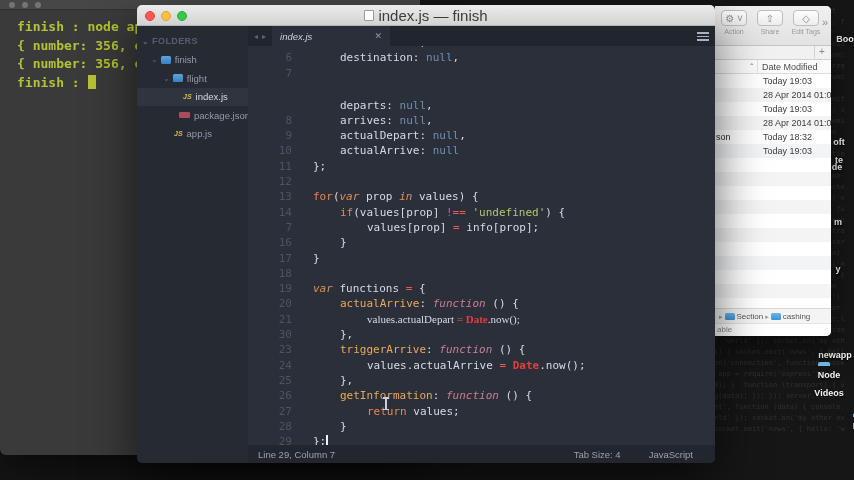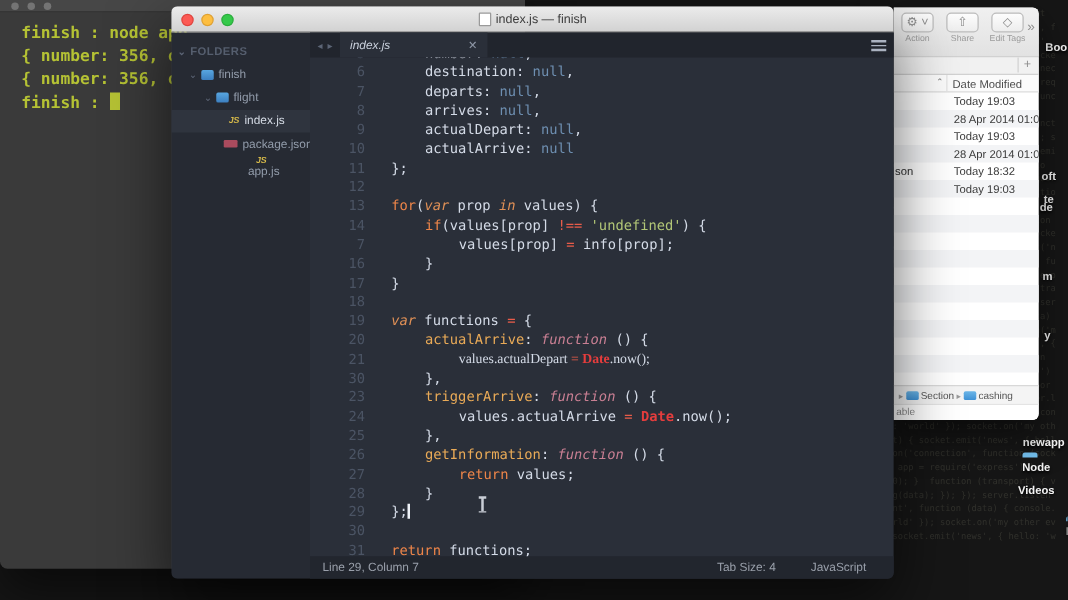--- a/index.html
+++ b/index.html
@@ -91,21 +91,21 @@
   .e-titlebar{
     height:20px;flex:none;background:linear-gradient(#ececec,#d2d2d2);
     border-bottom:1px solid #b4b4b4;position:relative;
     display:flex;align-items:center;justify-content:center;
   }
   .e-traffic{position:absolute;left:8px;top:6px;display:flex;gap:6px;}
   .e-light{width:8px;height:8px;border-radius:50%;}
   .e-light.red{background:#fc5a54;border:0.5px solid #e0443e;}
   .e-light.yellow{background:#fdbe40;border:0.5px solid #dfa132;}
   .e-light.green{background:#35c94a;border:0.5px solid #2aad3c;}
-  .e-title{font-size:10px;color:#3c3c3c;display:flex;align-items:center;gap:4px;}
+  .e-title{font-size:15px;color:#3c3c3c;display:flex;align-items:center;gap:4px;}
   .e-doc{width:8px;height:9px;background:#fff;border:1px solid #9a9a9a;border-radius:1px;display:inline-block;}
   .e-body{flex:1;display:flex;min-height:0;}
   
   .e-side{width:111px;flex:none;background:#262a33;padding-top:6px;box-sizing:border-box;overflow:hidden;}
   .s-row{height:18.5px;display:flex;align-items:center;font-size:9.5px;color:#929cab;white-space:nowrap;}
   .s-row.hdr{color:#555e6e;font-weight:bold;font-size:9px;letter-spacing:.4px;}
   .s-row.sel{background:#2f343e;color:#d5dbe5;}
   .s-chev{color:#5d6677;font-size:8px;margin-right:3px;}
   .s-ic-folder{width:10px;height:8px;border-radius:1.5px;background:linear-gradient(#58a6e0,#3c7fc0);margin-right:4px;flex:none;}
   .s-ic-js{font-size:7px;font-weight:bold;font-style:italic;color:#d7ba4a;margin-right:4px;flex:none;}
@@ -326,21 +326,21 @@
           <span>flight</span>
         </div>
         <div class="s-row sel" style="padding-left: 46px;">
           <span class="s-ic-js">JS</span>
           <span>index.js</span>
         </div>
         <div class="s-row" style="padding-left: 42px;">
           <span class="s-ic-pkg"></span>
           <span>package.json</span>
         </div>
-        <div class="s-row" style="padding-left: 37px; flex-direction: column;">
+        <div class="s-row" style="padding-left: 37px;">
           <span class="s-ic-js">JS</span>
           <span>app.js</span>
         </div>
       </div>
     <div class="e-main">
       <div class="e-tabbar">
         <div class="e-nav">
           <span>◂</span>
           <span>▸</span>
         </div>
@@ -350,21 +350,21 @@
         </div>
         <div class="e-burger">
             <i></i>
             <i></i>
             <i></i>
           </div>
       </div>
       <div class="e-code" id="e-code">
           <div class="c-line clip"><span class="c-gut">5</span><span class="c-body" style="padding-left: 35px;"><span class="tok-plain">number: </span><span class="tok-nul">null</span><span class="tok-plain">,</span></span></div>
           <div class="c-line"><span class="c-gut">6</span><span class="c-body" style="padding-left: 35px;"><span class="tok-plain">destination: </span><span class="tok-nul">null</span><span class="tok-plain">,</span></span></div>
-          <div class="c-line"><span class="c-gut">7</span><span class="c-body" style="padding-left: 35px;"><span class="tok-plain">departs: </span><span class="tok-nul">null</span><span class="tok-plain">,</span></span></div>
+          <div class="c-line"><span class="c-gut">7</span><span class="c-body" style="padding-left: 35px; margin-top: 32px;"><span class="tok-plain">departs: </span><span class="tok-nul">null</span><span class="tok-plain">,</span></span></div>
           <div class="c-line"><span class="c-gut">8</span><span class="c-body" style="padding-left: 35px;"><span class="tok-plain">arrives: </span><span class="tok-nul">null</span><span class="tok-plain">,</span></span></div>
           <div class="c-line"><span class="c-gut">9</span><span class="c-body" style="padding-left: 35px;"><span class="tok-plain">actualDepart: </span><span class="tok-nul">null</span><span class="tok-plain">,</span></span></div>
           <div class="c-line"><span class="c-gut">10</span><span class="c-body" style="padding-left: 35px;"><span class="tok-plain">actualArrive: </span><span class="tok-nul">null</span></span></div>
           <div class="c-line"><span class="c-gut">11</span><span class="c-body" style="padding-left: 8px;"><span class="tok-plain">};</span></span></div>
           <div class="c-line"><span class="c-gut">12</span><span class="c-body" style="padding-left: 8px;"></span></div>
           <div class="c-line"><span class="c-gut">13</span><span class="c-body" style="padding-left: 8px;"><span class="tok-kw">for</span><span class="tok-plain">(</span><span class="tok-kw2">var</span><span class="tok-plain"> prop </span><span class="tok-kw2">in</span><span class="tok-plain"> values) {</span></span></div>
           <div class="c-line"><span class="c-gut">14</span><span class="c-body" style="padding-left: 35px;"><span class="tok-kw">if</span><span class="tok-plain">(values[prop] </span><span class="tok-op">!==</span><span class="tok-plain"> </span><span class="tok-str">'undefined'</span><span class="tok-plain">) {</span></span></div>
           <div class="c-line"><span class="c-gut">7</span><span class="c-body" style="padding-left: 62px;"><span class="tok-plain">values[prop] </span><span class="tok-op">=</span><span class="tok-plain"> info[prop];</span></span></div>
           <div class="c-line"><span class="c-gut">16</span><span class="c-body" style="padding-left: 35px;"><span class="tok-plain">}</span></span></div>
           <div class="c-line"><span class="c-gut">17</span><span class="c-body" style="padding-left: 8px;"><span class="tok-plain">}</span></span></div>

